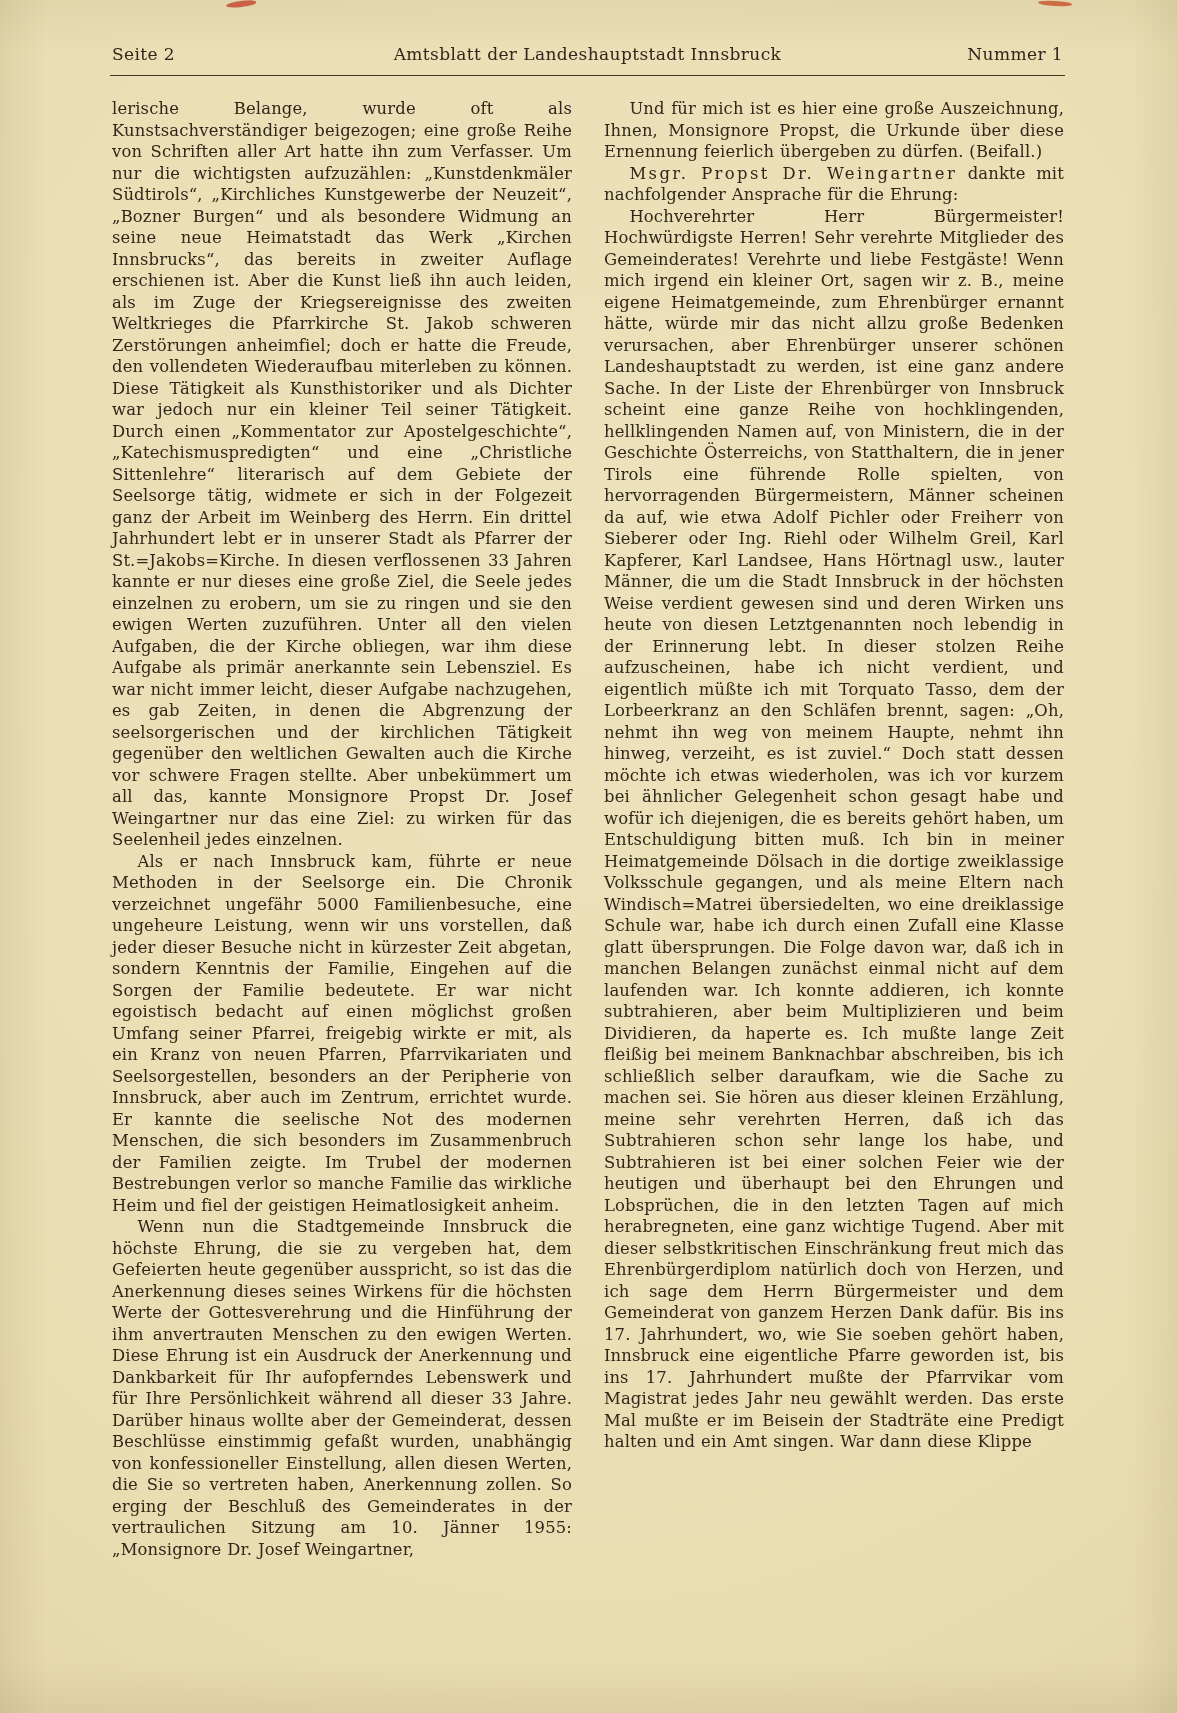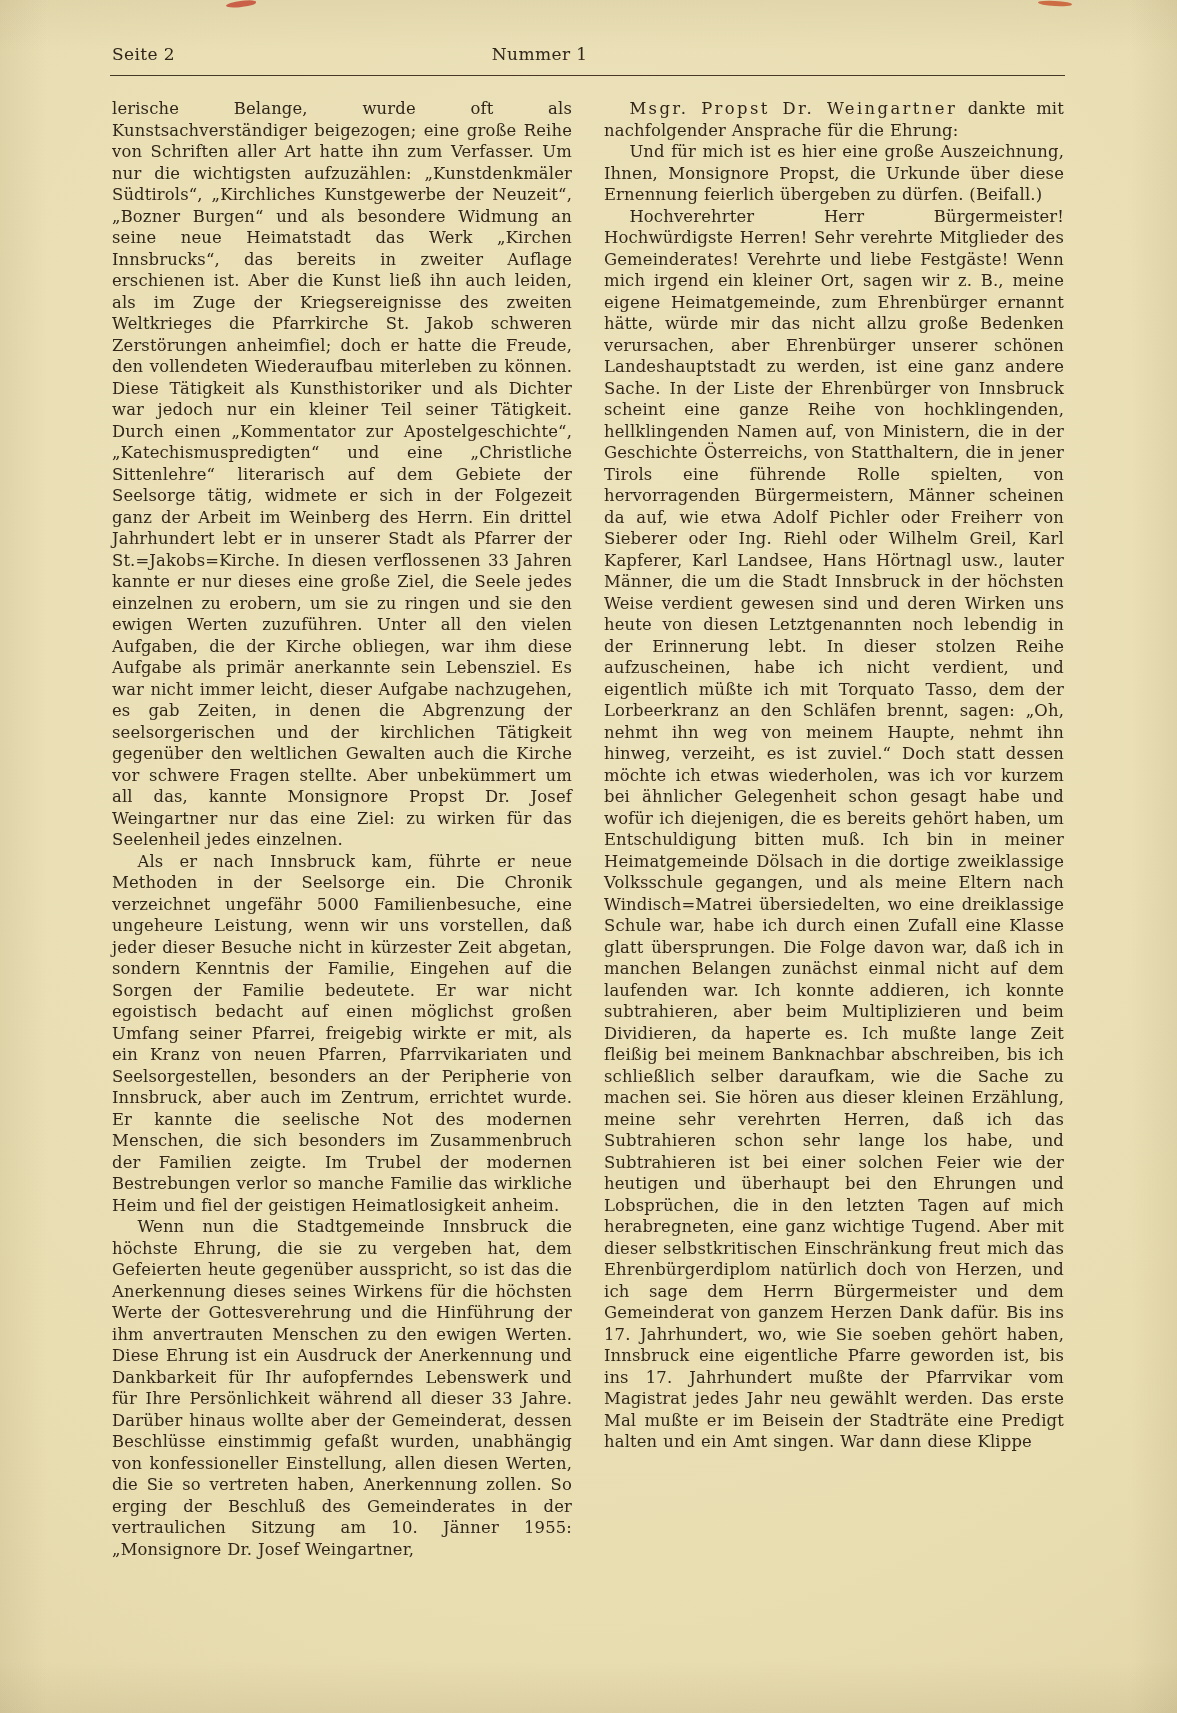--- a/index.html
+++ b/index.html
@@ -63,29 +63,30 @@
 </head>
 <body>
 
 <div class="page">
   <div class="edge-shade"></div>
   <div class="ink-mark m1"></div>
   <div class="ink-mark m2"></div>
 
   <div class="header">
     <span class="h-left">Seite 2</span>
+    <span class="h-center">Amtsblatt der Landeshauptstadt Innsbruck</span>
     <span class="h-right">Nummer 1</span>
   </div>
   <div class="rule"></div>
 
   <div class="content">
     <div class="col">
       <p>lerische Belange, wurde oft als Kunstsachverständiger beigezogen; eine große Reihe von Schriften aller Art hatte ihn zum Verfasser. Um nur die wichtigsten aufzuzählen: „Kunstdenkmäler Südtirols“, „Kirchliches Kunstgewerbe der Neuzeit“, „Bozner Burgen“ und als besondere Widmung an seine neue Heimatstadt das Werk „Kirchen Innsbrucks“, das bereits in zweiter Auflage erschienen ist. Aber die Kunst ließ ihn auch leiden, als im Zuge der Kriegsereignisse des zweiten Weltkrieges die Pfarrkirche St. Jakob schweren Zerstörungen anheimfiel; doch er hatte die Freude, den vollendeten Wiederaufbau miterleben zu können. Diese Tätigkeit als Kunsthistoriker und als Dichter war jedoch nur ein kleiner Teil seiner Tätigkeit. Durch einen „Kommentator zur Apostelgeschichte“, „Katechismuspredigten“ und eine „Christliche Sittenlehre“ literarisch auf dem Gebiete der Seelsorge tätig, widmete er sich in der Folgezeit ganz der Arbeit im Weinberg des Herrn. Ein drittel Jahrhundert lebt er in unserer Stadt als Pfarrer der St.=Jakobs=Kirche. In diesen verflossenen 33 Jahren kannte er nur dieses eine große Ziel, die Seele jedes einzelnen zu erobern, um sie zu ringen und sie den ewigen Werten zuzuführen. Unter all den vielen Aufgaben, die der Kirche obliegen, war ihm diese Aufgabe als primär anerkannte sein Lebensziel. Es war nicht immer leicht, dieser Aufgabe nachzugehen, es gab Zeiten, in denen die Abgrenzung der seelsorgerischen und der kirchlichen Tätigkeit gegenüber den weltlichen Gewalten auch die Kirche vor schwere Fragen stellte. Aber unbekümmert um all das, kannte Monsignore Propst Dr. Josef Weingartner nur das eine Ziel: zu wirken für das Seelenheil jedes einzelnen.</p>
       <p class="indent">Als er nach Innsbruck kam, führte er neue Methoden in der Seelsorge ein. Die Chronik verzeichnet ungefähr 5000 Familienbesuche, eine ungeheure Leistung, wenn wir uns vorstellen, daß jeder dieser Besuche nicht in kürzester Zeit abgetan, sondern Kenntnis der Familie, Eingehen auf die Sorgen der Familie bedeutete. Er war nicht egoistisch bedacht auf einen möglichst großen Umfang seiner Pfarrei, freigebig wirkte er mit, als ein Kranz von neuen Pfarren, Pfarrvikariaten und Seelsorgestellen, besonders an der Peripherie von Innsbruck, aber auch im Zentrum, errichtet wurde. Er kannte die seelische Not des modernen Menschen, die sich besonders im Zusammenbruch der Familien zeigte. Im Trubel der modernen Bestrebungen verlor so manche Familie das wirkliche Heim und fiel der geistigen Heimatlosigkeit anheim.</p>
       <p class="indent">Wenn nun die Stadtgemeinde Innsbruck die höchste Ehrung, die sie zu vergeben hat, dem Gefeierten heute gegenüber ausspricht, so ist das die Anerkennung dieses seines Wirkens für die höchsten Werte der Gottesverehrung und die Hinführung der ihm anvertrauten Menschen zu den ewigen Werten. Diese Ehrung ist ein Ausdruck der Anerkennung und Dankbarkeit für Ihr aufopferndes Lebenswerk und für Ihre Persönlichkeit während all dieser 33 Jahre. Darüber hinaus wollte aber der Gemeinderat, dessen Beschlüsse einstimmig gefaßt wurden, unabhängig von konfessioneller Einstellung, allen diesen Werten, die Sie so vertreten haben, Anerkennung zollen. So erging der Beschluß des Gemeinderates in der vertraulichen Sitzung am 10. Jänner 1955: „Monsignore Dr. Josef Weingartner,</p>
     </div>
     <div class="col">
+      <p class="indent">Und für mich ist es hier eine große Auszeichnung, Ihnen, Monsignore Propst, die Urkunde über diese Ernennung feierlich übergeben zu dürfen. (Beifall.)</p>
       <p class="indent"><span class="speaker">Msgr. Propst Dr. Weingartner</span><span> dankte mit nachfolgender Ansprache für die Ehrung:</span></p>
-      <p class="indent">Und für mich ist es hier eine große Auszeichnung, Ihnen, Monsignore Propst, die Urkunde über diese Ernennung feierlich übergeben zu dürfen. (Beifall.)</p>
       <p class="indent">Hochverehrter Herr Bürgermeister! Hochwürdigste Herren! Sehr verehrte Mitglieder des Gemeinderates! Verehrte und liebe Festgäste! Wenn mich irgend ein kleiner Ort, sagen wir z. B., meine eigene Heimatgemeinde, zum Ehrenbürger ernannt hätte, würde mir das nicht allzu große Bedenken verursachen, aber Ehrenbürger unserer schönen Landeshauptstadt zu werden, ist eine ganz andere Sache. In der Liste der Ehrenbürger von Innsbruck scheint eine ganze Reihe von hochklingenden, hellklingenden Namen auf, von Ministern, die in der Geschichte Österreichs, von Statthaltern, die in jener Tirols eine führende Rolle spielten, von hervorragenden Bürgermeistern, Männer scheinen da auf, wie etwa Adolf Pichler oder Freiherr von Sieberer oder Ing. Riehl oder Wilhelm Greil, Karl Kapferer, Karl Landsee, Hans Hörtnagl usw., lauter Männer, die um die Stadt Innsbruck in der höchsten Weise verdient gewesen sind und deren Wirken uns heute von diesen Letztgenannten noch lebendig in der Erinnerung lebt. In dieser stolzen Reihe aufzuscheinen, habe ich nicht verdient, und eigentlich müßte ich mit Torquato Tasso, dem der Lorbeerkranz an den Schläfen brennt, sagen: „Oh, nehmt ihn weg von meinem Haupte, nehmt ihn hinweg, verzeiht, es ist zuviel.“ Doch statt dessen möchte ich etwas wiederholen, was ich vor kurzem bei ähnlicher Gelegenheit schon gesagt habe und wofür ich diejenigen, die es bereits gehört haben, um Entschuldigung bitten muß. Ich bin in meiner Heimatgemeinde Dölsach in die dortige zweiklassige Volksschule gegangen, und als meine Eltern nach Windisch=Matrei übersiedelten, wo eine dreiklassige Schule war, habe ich durch einen Zufall eine Klasse glatt übersprungen. Die Folge davon war, daß ich in manchen Belangen zunächst einmal nicht auf dem laufenden war. Ich konnte addieren, ich konnte subtrahieren, aber beim Multiplizieren und beim Dividieren, da haperte es. Ich mußte lange Zeit fleißig bei meinem Banknachbar abschreiben, bis ich schließlich selber daraufkam, wie die Sache zu machen sei. Sie hören aus dieser kleinen Erzählung, meine sehr verehrten Herren, daß ich das Subtrahieren schon sehr lange los habe, und Subtrahieren ist bei einer solchen Feier wie der heutigen und überhaupt bei den Ehrungen und Lobsprüchen, die in den letzten Tagen auf mich herabregneten, eine ganz wichtige Tugend. Aber mit dieser selbstkritischen Einschränkung freut mich das Ehrenbürgerdiplom natürlich doch von Herzen, und ich sage dem Herrn Bürgermeister und dem Gemeinderat von ganzem Herzen Dank dafür. Bis ins 17. Jahrhundert, wo, wie Sie soeben gehört haben, Innsbruck eine eigentliche Pfarre geworden ist, bis ins 17. Jahrhundert mußte der Pfarrvikar vom Magistrat jedes Jahr neu gewählt werden. Das erste Mal mußte er im Beisein der Stadträte eine Predigt halten und ein Amt singen. War dann diese Klippe</p>
     </div>
   </div>
 </div>
 
 </body></html>

